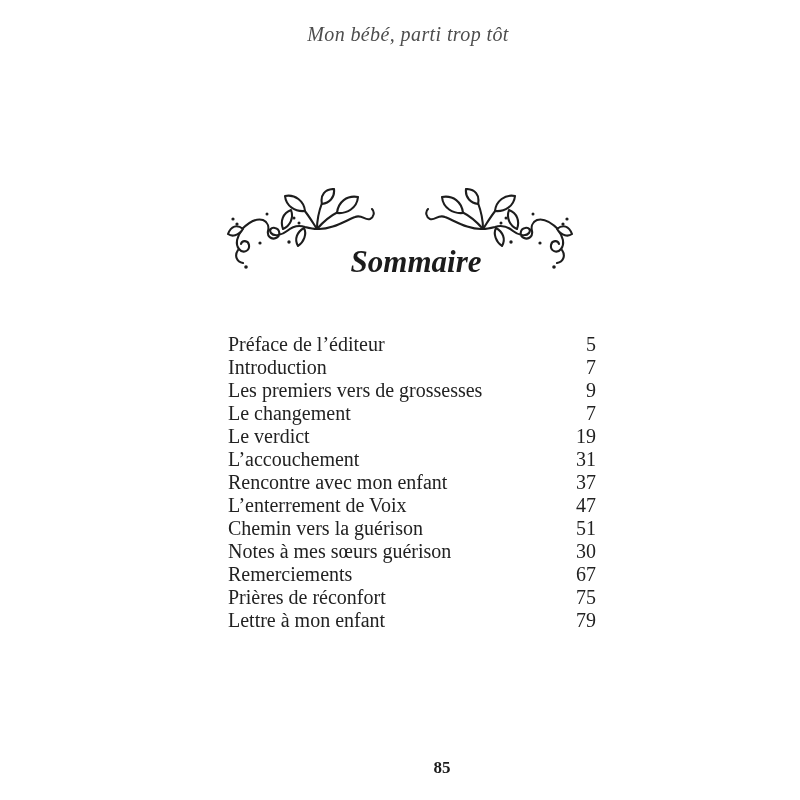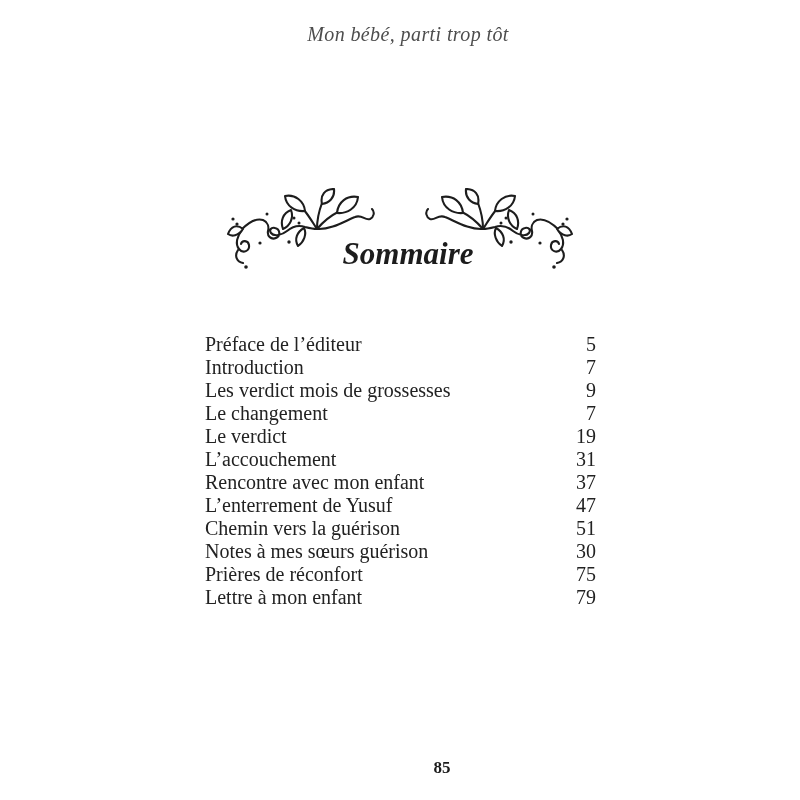--- a/index.html
+++ b/index.html
@@ -32,21 +32,21 @@
   .orn {
     position: absolute; top: 0;
     width: 155px; height: 95px;
   }
   .orn-left  { left: 0; }
   .orn-right { right: 0; transform: scaleX(-1); }
   .section-title {
     position: absolute;
     left: 50%; top: 42px;
     transform: translateX(-50%);
-    margin: 8px;
+    margin: 16px;
     font-family: "Liberation Serif", serif;
     font-size: 31px;
     line-height: 1;
     font-weight: bold;
     font-style: italic;
     color: #1c1c1c;
     white-space: nowrap;
   }
   .toc {
     position: absolute;
@@ -54,21 +54,21 @@
     width: 391px;
   }
   .toc-row {
     display: flex;
     justify-content: space-between;
     align-items: baseline;
     font-size: 20px;
     line-height: 23px;
     color: #222222;
   }
-  .toc-title { white-space: nowrap; }
+  .toc-title { white-space: nowrap; margin-left: 23px; }
   .toc-page  { text-align: right; }
   .page-number {
     position: absolute;
     top: 758px; left: 0; width: 100%;
     text-align: center;
     font-size: 17px;
     font-weight: bold;
     color: #1c1c1c;
     padding-left: 42px;
   }
@@ -132,50 +132,54 @@
   <div class="toc">
     <div class="toc-row">
       <span class="toc-title">Préface de l’éditeur</span>
       <span class="toc-page">5</span>
     </div>
     <div class="toc-row">
       <span class="toc-title">Introduction</span>
       <span class="toc-page">7</span>
     </div>
     <div class="toc-row">
-      <span class="toc-title">Les verdict mois de grossesses</span>
+      <span class="toc-title">Les premiers vers de grossesses</span>
       <span class="toc-page">9</span>
     </div>
     <div class="toc-row">
       <span class="toc-title">Le changement</span>
       <span class="toc-page">7</span>
     </div>
     <div class="toc-row">
       <span class="toc-title">Le verdict</span>
       <span class="toc-page">19</span>
     </div>
     <div class="toc-row">
       <span class="toc-title">L’accouchement</span>
       <span class="toc-page">31</span>
     </div>
     <div class="toc-row">
       <span class="toc-title">Rencontre avec mon enfant</span>
       <span class="toc-page">37</span>
     </div>
     <div class="toc-row">
-      <span class="toc-title">L’enterrement de Yusuf</span>
+      <span class="toc-title">L’enterrement de Voix</span>
       <span class="toc-page">47</span>
     </div>
     <div class="toc-row">
       <span class="toc-title">Chemin vers la guérison</span>
       <span class="toc-page">51</span>
     </div>
     <div class="toc-row">
       <span class="toc-title">Notes à mes sœurs guérison</span>
       <span class="toc-page">30</span>
+    </div>
+    <div class="toc-row">
+      <span class="toc-title">Remerciements</span>
+      <span class="toc-page">67</span>
     </div>
     <div class="toc-row">
       <span class="toc-title">Prières de réconfort</span>
       <span class="toc-page">75</span>
     </div>
     <div class="toc-row">
       <span class="toc-title">Lettre à mon enfant</span>
       <span class="toc-page">79</span>
     </div>
   </div>

